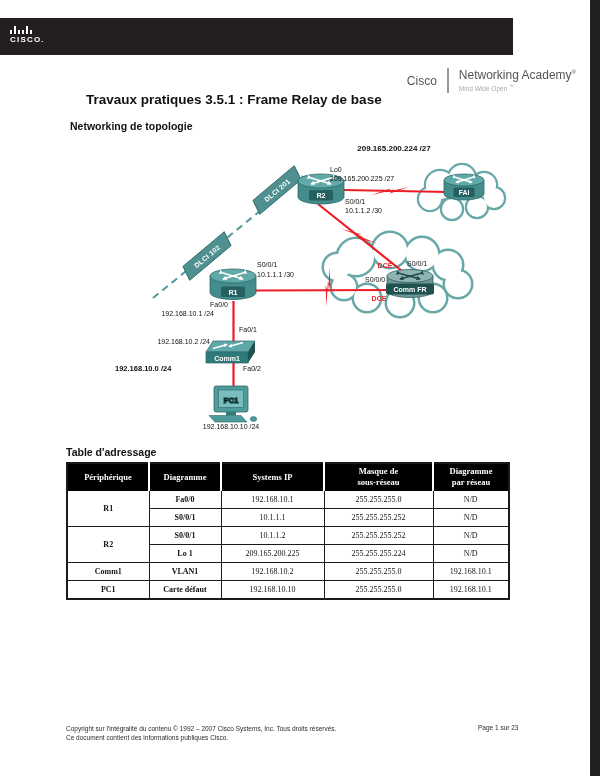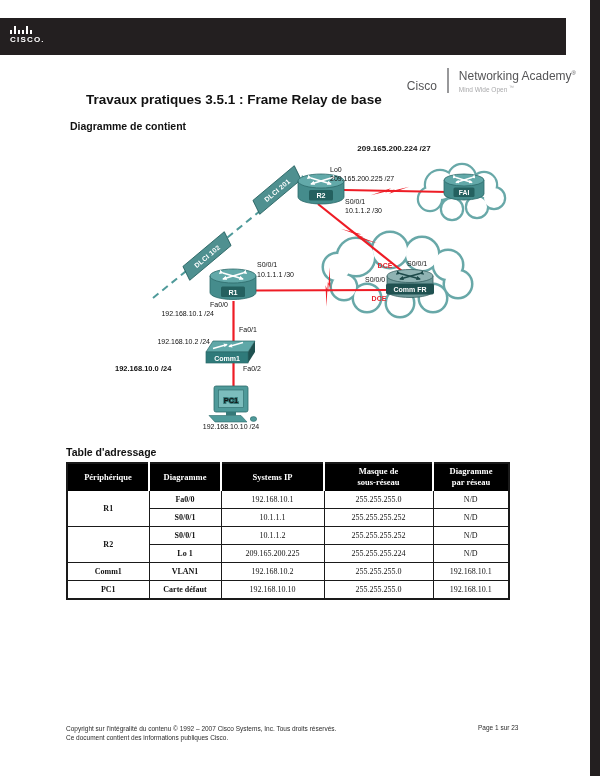--- a/index.html
+++ b/index.html
@@ -1,28 +1,28 @@
 <!DOCTYPE html>
 <html><head>
 <meta charset="utf-8">
 <style>
   html,body{margin:0;padding:0;}
   body{width:600px;height:776px;background:#fff;position:relative;
        font-family:"Liberation Sans",sans-serif;color:#111;overflow:hidden;}
   .abs{position:absolute;}
 
   
-  .topbar{left:0;top:18px;width:566px;height:37px;background:#231f20;}
+  .topbar{left:0;top:18px;width:513px;height:37px;background:#231f20;}
   .logo{position:absolute;left:10px;top:7px;width:40px;}
   .logo-bars{display:flex;align-items:flex-end;gap:2px;height:9px;}
   .logo-bars i{display:block;width:2px;background:#fff;}
   .logo-text{color:#fff;font-size:8px;font-weight:bold;letter-spacing:1.2px;margin-top:1px;}
 
   
-  .brand{top:68px;right:24px;display:flex;align-items:flex-end;gap:10px;}
+  .brand{top:68px;right:24px;display:flex;align-items:center;gap:10px;}
   .brand-cisco{font-size:12px;color:#555557;padding-top:1px;}
   .brand-divider{width:2px;height:25px;background:#98989a;}
   .brand-right{display:flex;flex-direction:column;}
   .brand-academy{font-size:12px;color:#555557;}
   .brand-academy sup{font-size:6px;}
   .brand-tagline{font-size:6.5px;color:#a9a9ab;margin-top:1px;}
   .brand-tagline sup{font-size:5px;}
 
   .doc-title{left:70px;top:92px;font-size:13.5px;font-weight:bold;margin-left:16px;}
   .sec-heading{font-size:10.5px;font-weight:bold;}
@@ -77,21 +77,21 @@
 <div class="abs brand">
   <span class="brand-cisco">Cisco</span>
   <span class="brand-divider"></span>
   <span class="brand-right">
     <span class="brand-academy"><span>Networking Academy</span><sup>®</sup></span>
     <span class="brand-tagline"><span>Mind Wide Open</span> <sup>™</sup></span>
   </span>
 </div>
 
 <div class="abs doc-title">Travaux pratiques 3.5.1 : Frame Relay de base</div>
-<div class="abs sec-heading h-topology">Diagramme de contient</div>
+<div class="abs sec-heading h-topology">Networking de topologie</div>
 
 <svg class="abs diagram" width="600" height="312" viewBox="0 0 600 312">
   <defs>
     <marker id="ahw" viewBox="0 0 4 4" refX="3.2" refY="2" markerWidth="2.6" markerHeight="2.6" orient="auto">
       <path d="M0,0 L4,2 L0,4 Z" fill="#fff"></path>
     </marker>
     <marker id="ahd" viewBox="0 0 4 4" refX="3.2" refY="2" markerWidth="2.6" markerHeight="2.6" orient="auto">
       <path d="M0,0 L4,2 L0,4 Z" fill="#1d4a4a"></path>
     </marker>
   </defs>

